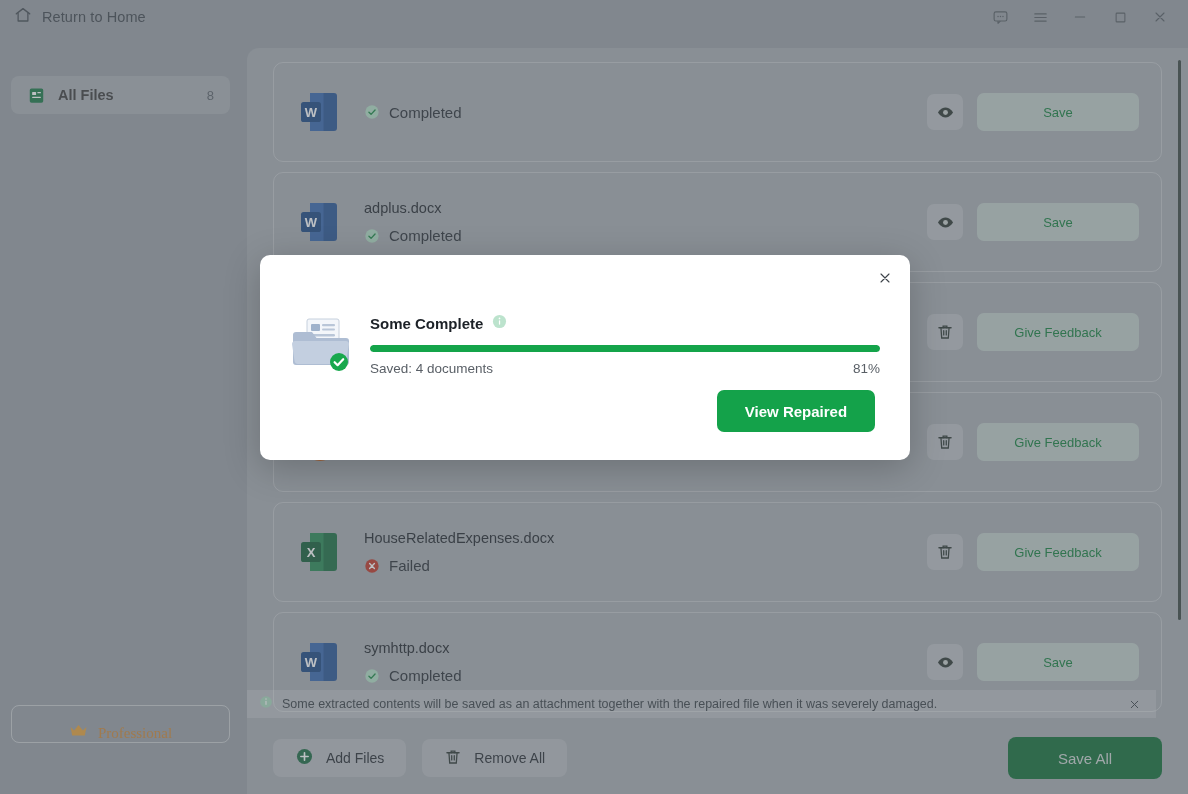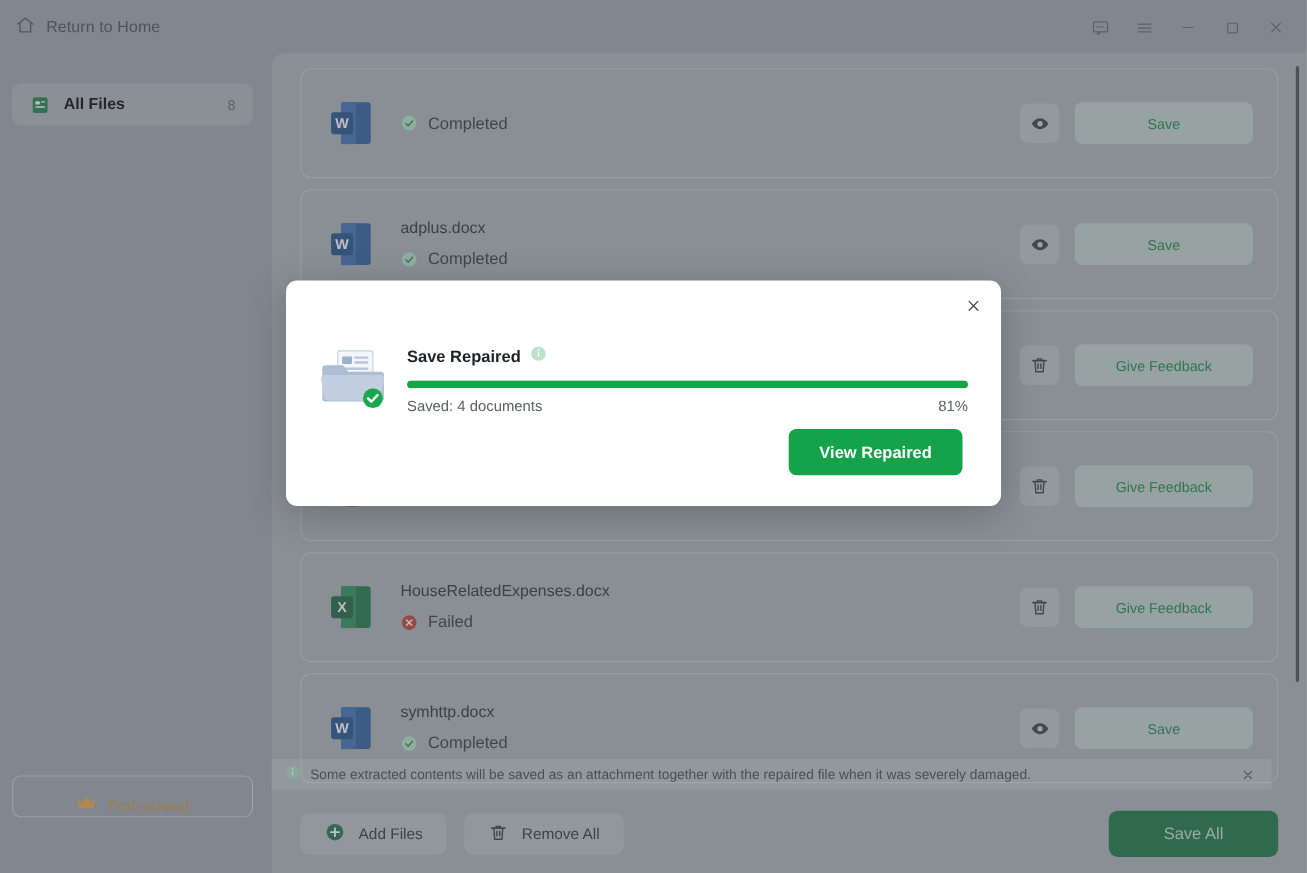--- a/index.html
+++ b/index.html
@@ -30,21 +30,21 @@
     pointer-events: none;
   }
 
   
   #titlebar {
     position: absolute;
     top: 0; left: 0;
     width: 1188px;
     height: 50px;
     display: flex;
-    align-items: center;
+    align-items: flex-start;
     z-index: 5;
   }
   .home-btn {
     display: flex;
     align-items: center;
     gap: 10px;
     padding: 6px 10px 6px 14px;
     cursor: pointer;
   }
   .home-btn .label {
@@ -82,21 +82,21 @@
     display: flex;
     align-items: center;
     gap: 12px;
     padding: 0 16px;
     border-radius: 8px;
     background: rgba(255,255,255,0.16);
     cursor: pointer;
   }
   .nav-item .nav-label {
     font-size: 14.5px;
-    color: #000000;
+    color: #404040;
     font-weight: 600;
     flex: 1;
   }
   .nav-item .nav-count {
     font-size: 13px;
     color: #5d646b;
   }
   .nav-icon {
     width: 19px; height: 19px;
     flex: none;
@@ -691,21 +691,21 @@
           <rect x="21" y="19" width="24" height="2.4" rx="1.2" fill="#b9c6d8"></rect>
           <path d="M6 17h16l4.5 6H56a3 3 0 0 1 3 3v21a3 3 0 0 1-3 3H6a3 3 0 0 1-3-3V20a3 3 0 0 1 3-3Z" fill="#aebdd3"></path>
           <path d="M7 26h49a3 3 0 0 1 2.95 3.5l-3 17A3.5 3.5 0 0 1 52.5 49H8a3.5 3.5 0 0 1-3.45-2.9l-2.5-16.6A3 3 0 0 1 5 26Z" fill="#c3cfe0"></path>
           <circle cx="49" cy="47" r="9" fill="#18a84d"></circle>
           <path d="M44.6 47.2l3 3 5.6-6" stroke="#ffffff" stroke-width="2.2" fill="none" stroke-linecap="round" stroke-linejoin="round"></path>
         </svg>
       </div>
 
       <div id="modal-main">
         <div class="modal-title-row">
-          <span id="modal-title">Save Repaired</span>
+          <span id="modal-title">Some Complete</span>
           <span>
             <svg width="15" height="15" viewBox="0 0 24 24">
               <circle cx="12" cy="12" r="10.5" fill="#bce3cd"></circle>
               <rect x="11.05" y="10" width="2" height="7" rx="1" fill="#ffffff"></rect>
               <circle cx="12" cy="7" r="1.35" fill="#ffffff"></circle>
             </svg>
           </span>
         </div>
 
         <div id="progress-track">

